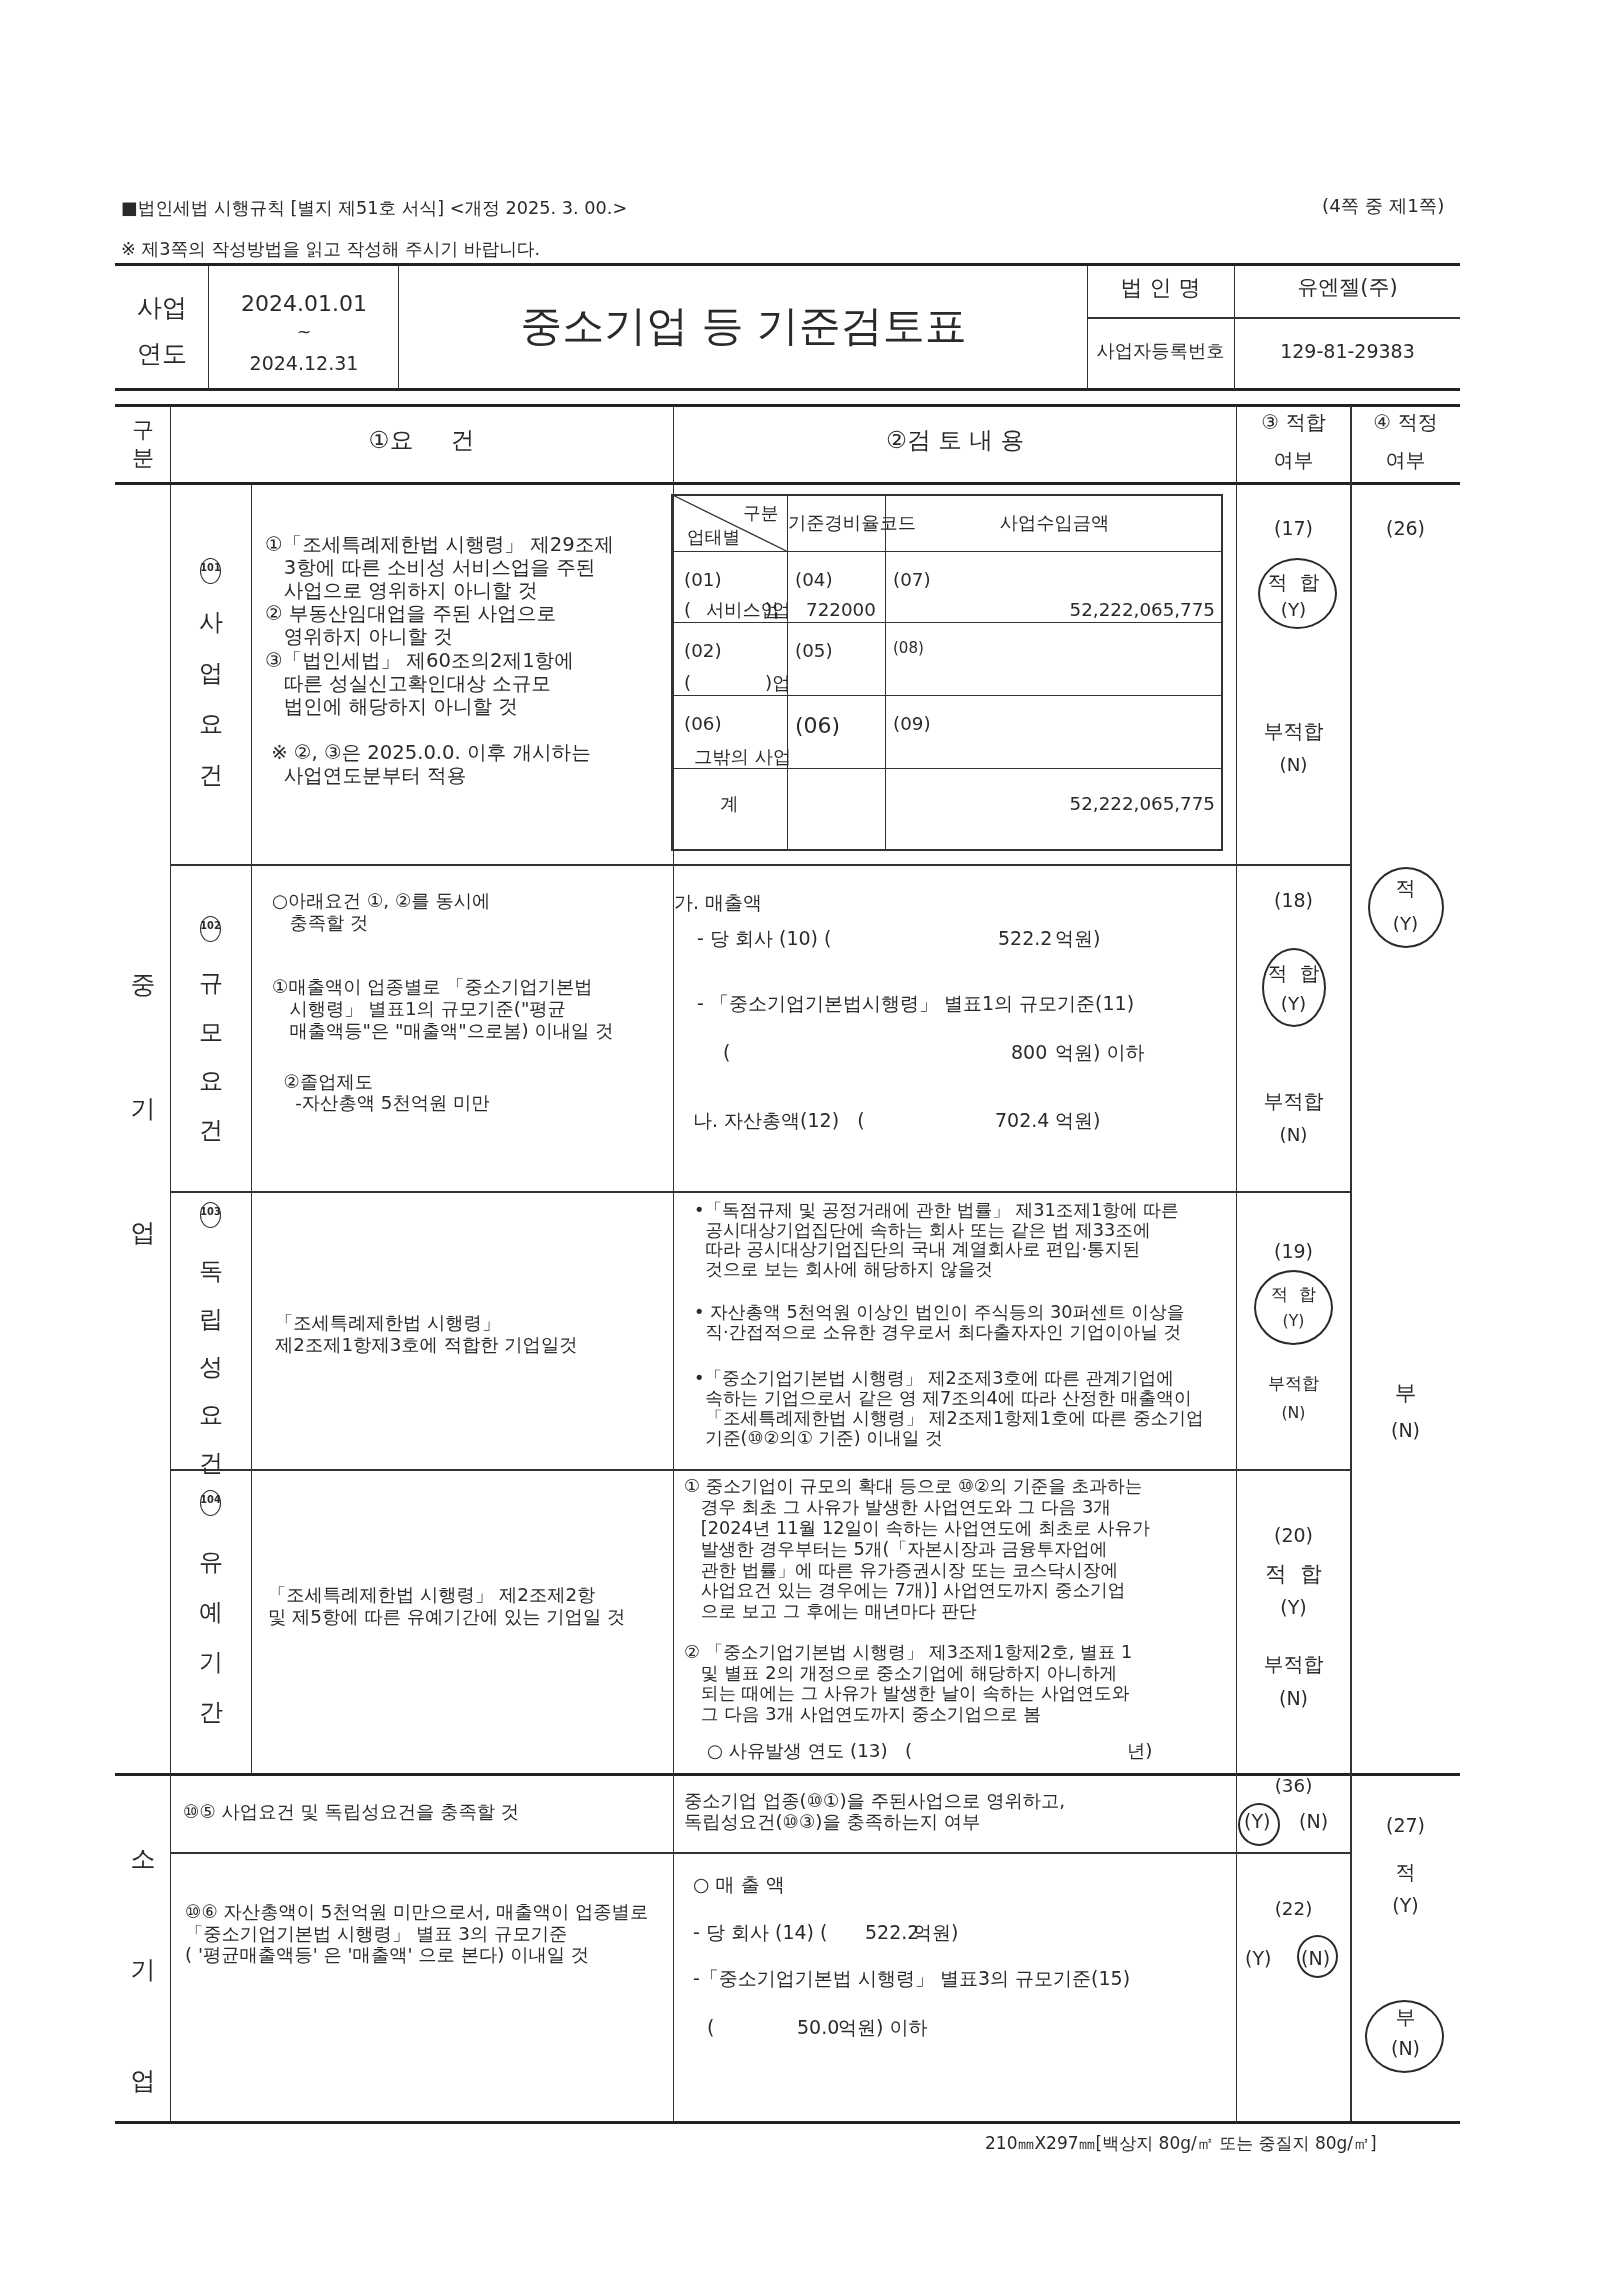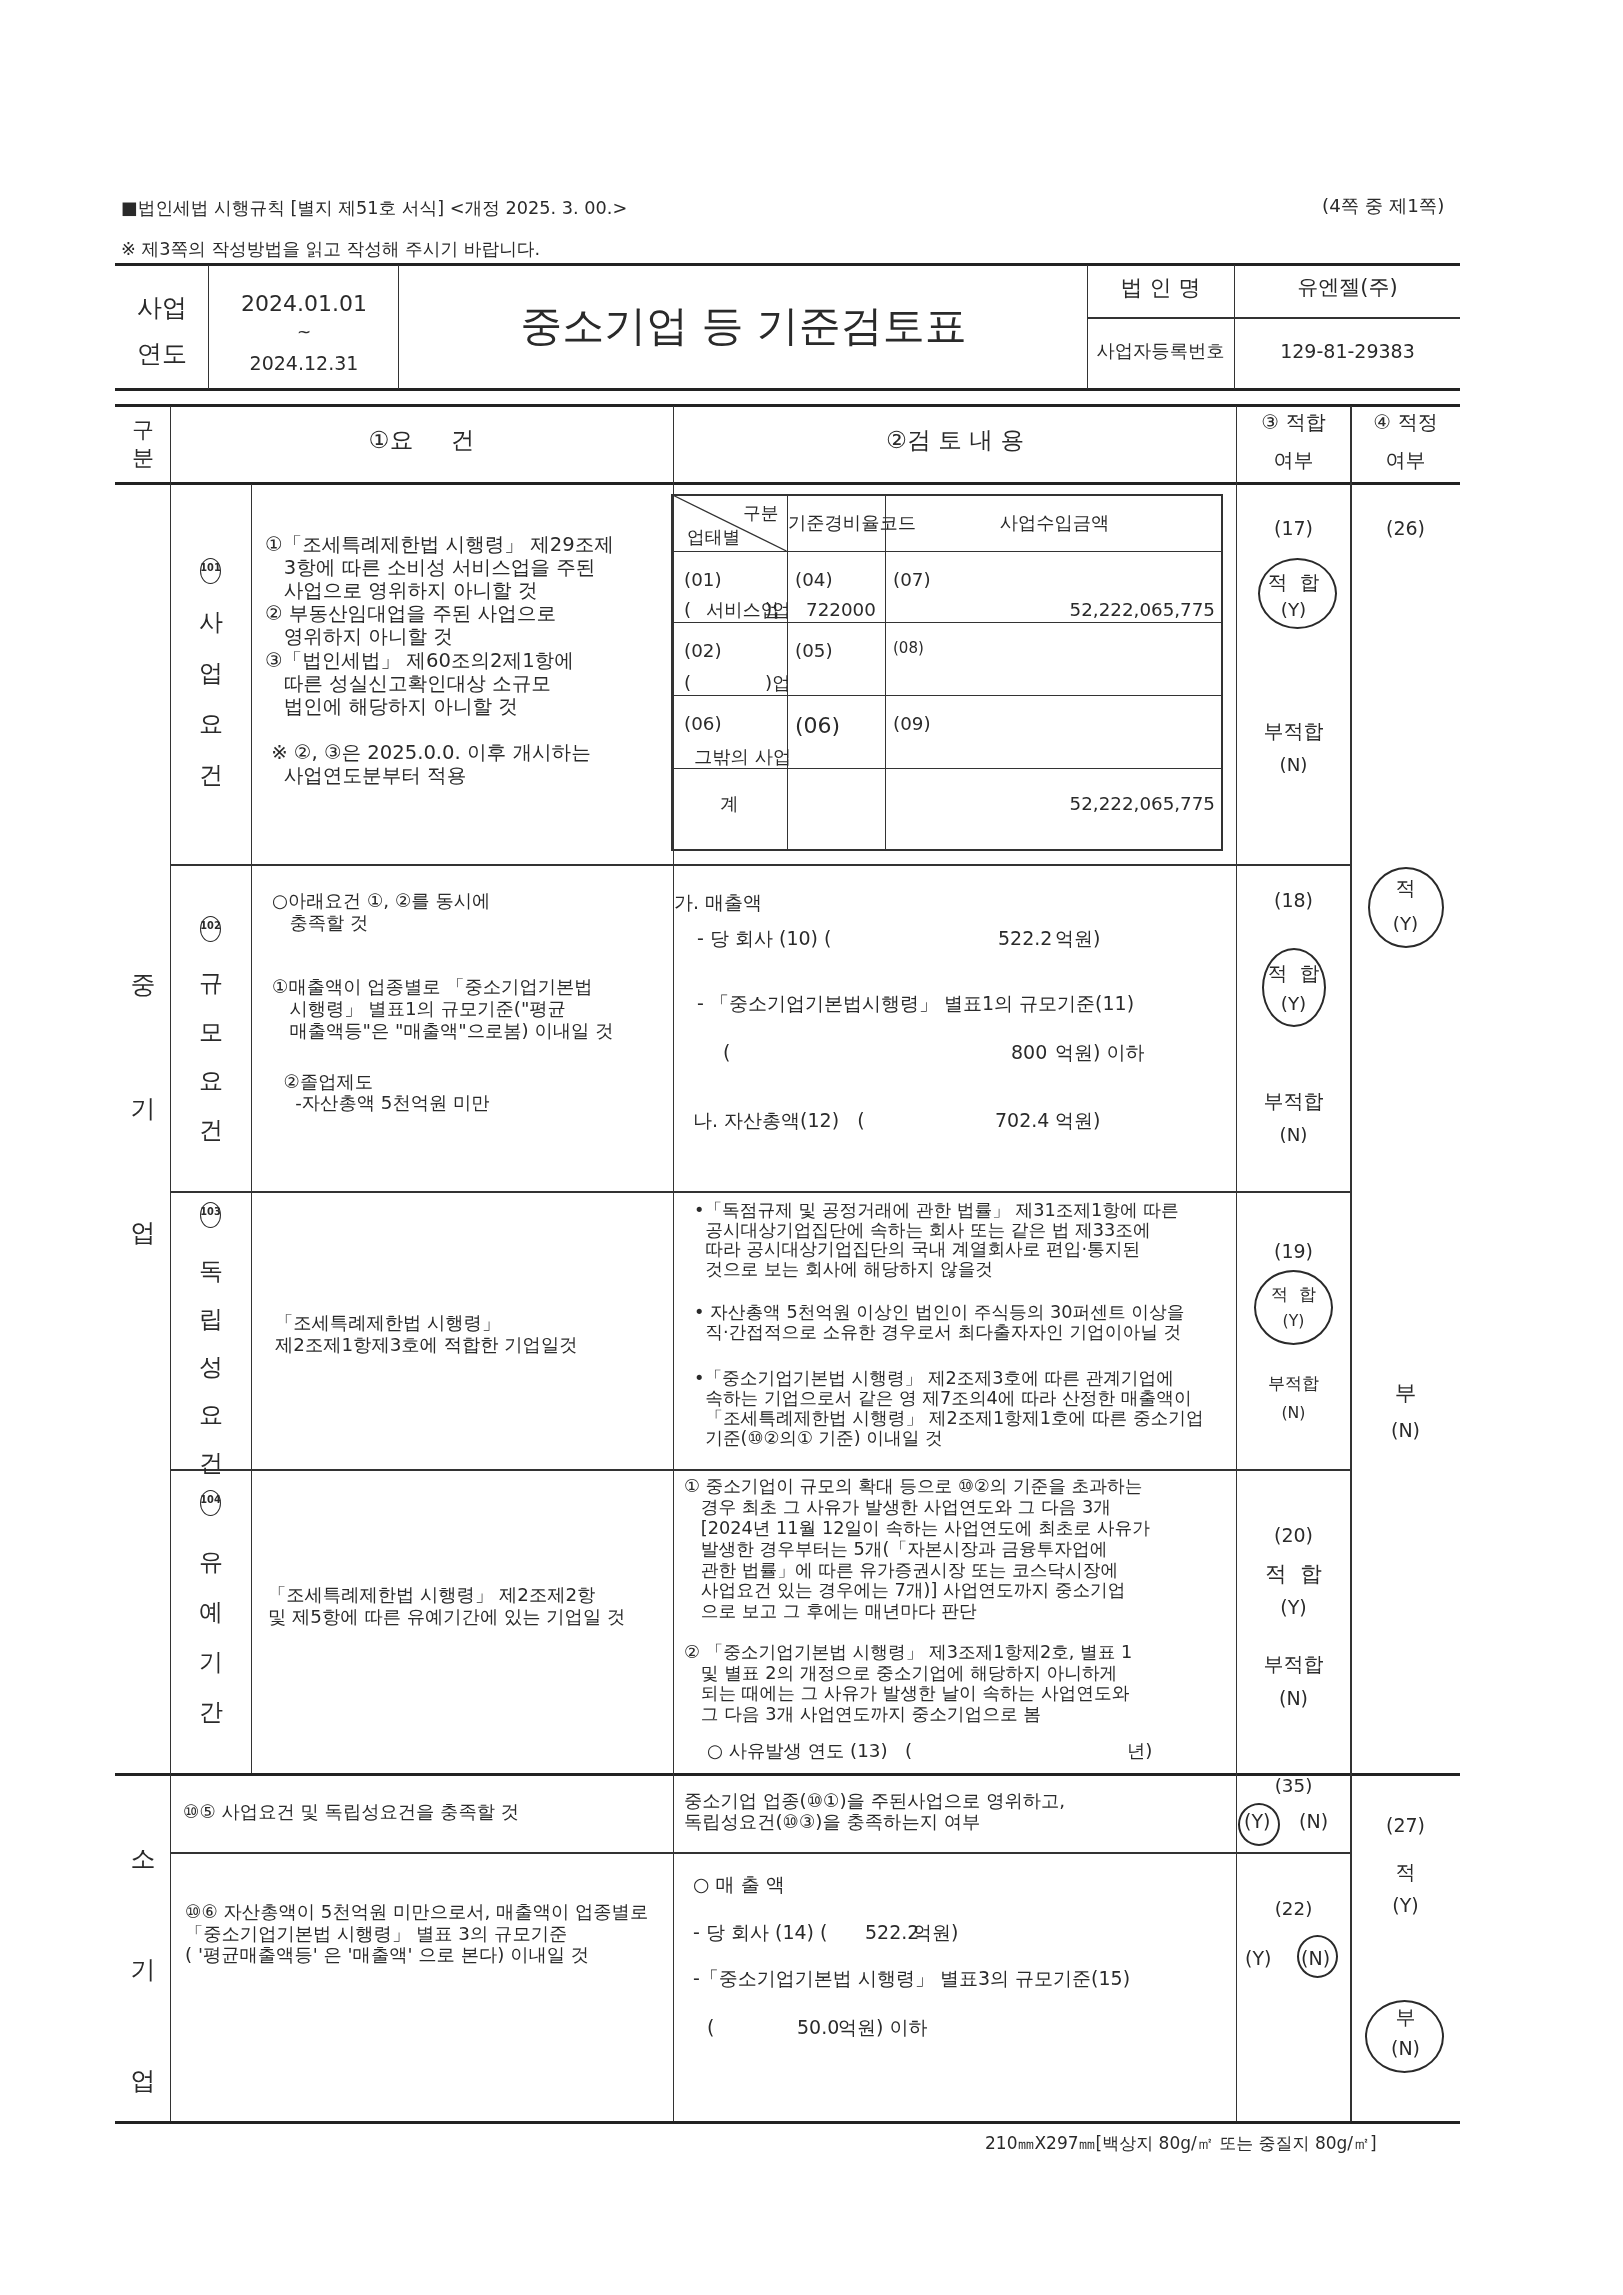--- a/index.html
+++ b/index.html
@@ -274,21 +274,21 @@
 <div class="vert" style="left:117px;top:1803px;width:52px;font-size:25px;line-height:111px;">
   <span>소</span>
   <span>기</span>
   <span>업</span>
 </div>
 
 <div>
   <div class="t" style="left:183px;top:1801px;font-size:18.3px;">⑩⑤ 사업요건 및 독립성요건을 충족할 것</div>
   <div class="t" style="left:684px;top:1790px;font-size:18.3px;line-height:21px;">중소기업 업종(⑩①)을 주된사업으로 영위하고,</div>
   <div class="t" style="left:684px;top:1811px;font-size:18.3px;line-height:21px;">독립성요건(⑩③)을 충족하는지 여부</div>
-  <div class="t c" style="left:1237px;top:1775px;width:113px;font-size:18.3px;">(35)</div>
+  <div class="t c" style="left:1237px;top:1775px;width:113px;font-size:18.3px;">(36)</div>
   <div class="circle" style="left:1238px;top:1803px;width:42px;height:43px;border-width:2px;"></div>
   <div class="t" style="left:1244px;top:1810px;font-size:19px;">(Y)</div>
   <div class="t" style="left:1299px;top:1810px;font-size:19px;">(N)</div>
 </div>
 
 <div>
   <div class="abs" style="left:185px;top:1901px;font-size:18.3px;line-height:48px;">
     <div class="t" style="position:relative;">⑩⑥ 자산총액이 5천억원 미만으로서, 매출액이 업종별로</div>
     <div class="t" style="position:relative;">「중소기업기본법 시행령」 별표 3의 규모기준</div>
     <div class="t" style="position:relative;">( '평균매출액등' 은 '매출액' 으로 본다) 이내일 것</div>

